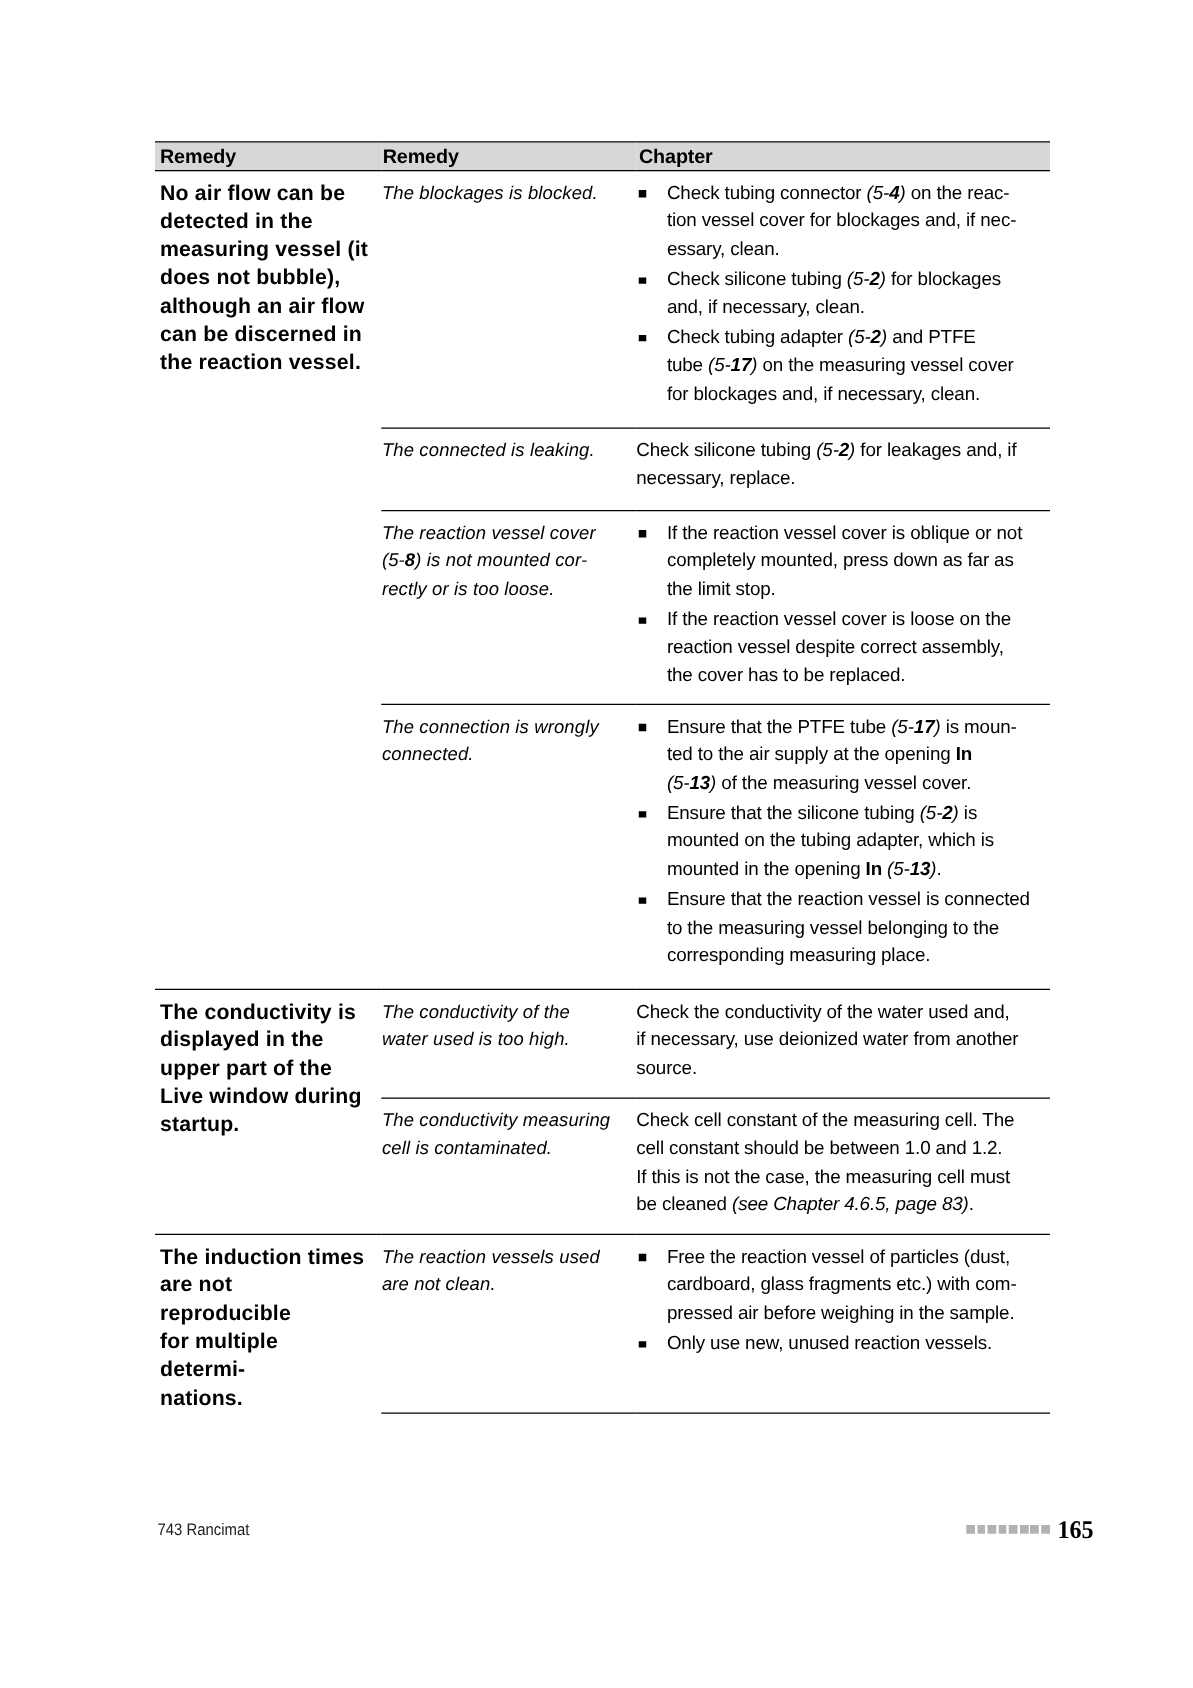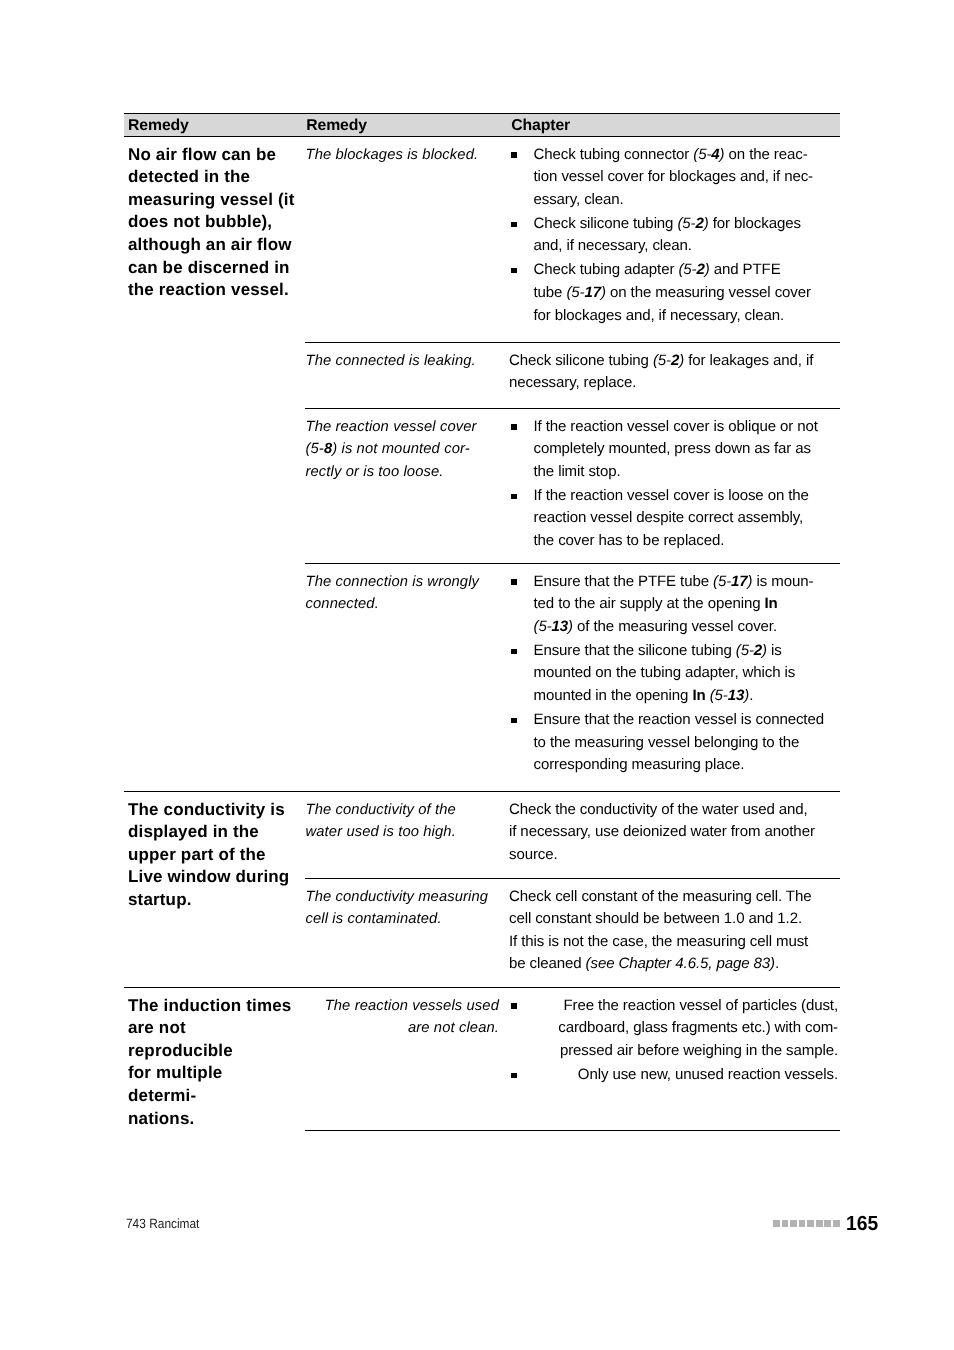--- a/index.html
+++ b/index.html
@@ -37,37 +37,37 @@
   .thead-row td:nth-child(2) { padding-left:1.2px; }
   .thead-row td:nth-child(3) { padding-left:2.2px; }
 
   td { vertical-align:top; font-size:15.05px; line-height:22.6px; padding:0; letter-spacing:-0.11px; }
   .pcell { font-weight:bold; font-size:17px; letter-spacing:0.15px; padding:6.7px 10px 0 4px; }
   .ccell { font-style:italic; font-size:14.75px; letter-spacing:0.12px; padding:6.7px 10px 0 0.5px; }
   .rcell { padding:6.7px 2px 0 0px;margin-left:32px; }
 
   tr.sub td.ccell, tr.sub td.rcell { border-top:1.1px solid #000; }
   tr.grp td { border-top:1.1px solid #000; }
-  tr.last td.ccell, tr.last td.rcell { border-bottom:1.1px solid #000;text-align:right; }
+  tr.last td.ccell, tr.last td.rcell { border-bottom:1.1px solid #000; }
 
   ul.bl { margin:0; padding:0; list-style:none; }
   ul.bl li { position:relative; padding-left:24.5px; }
   ul.bl li + li { margin-top:1.4px; }
   ul.bl li::before {
     content:""; position:absolute; left:2.3px; top:8.7px;
     width:5.3px; height:5.3px; background:#000;
   }
   .i { font-style:italic; }
   .b { font-weight:bold; }
 
   
   .foot { position:absolute; left:124px; top:1210px; width:716px; height:26px; }
   .foot-left { position:absolute; left:2.2px; top:5.2px; font-size:13.3px; line-height:18px; color:#1c1c1c;
     transform:scaleX(0.895); transform-origin:left center; }
-  .foot-right { position:absolute; left:649.3px; top:0; display:flex; align-items:flex-start; }
+  .foot-right { position:absolute; left:649.3px; top:0; display:flex; align-items:flex-start;font-family:Liberation Serif, serif; }
   .foot-dots { display:flex; margin-right:6.0px; margin-top:10.1px; }
   .foot-dots i { display:block; width:6.6px; height:6.8px; margin-right:1.95px; background:#b2b2b2; }
   .pagenum { font-size:20.4px; font-weight:bold; line-height:24px; margin-top:2.0px;
     transform:scaleX(0.945); transform-origin:left center; }
 </style>
 </head>
 <body>
 
 <div class="page">
 

